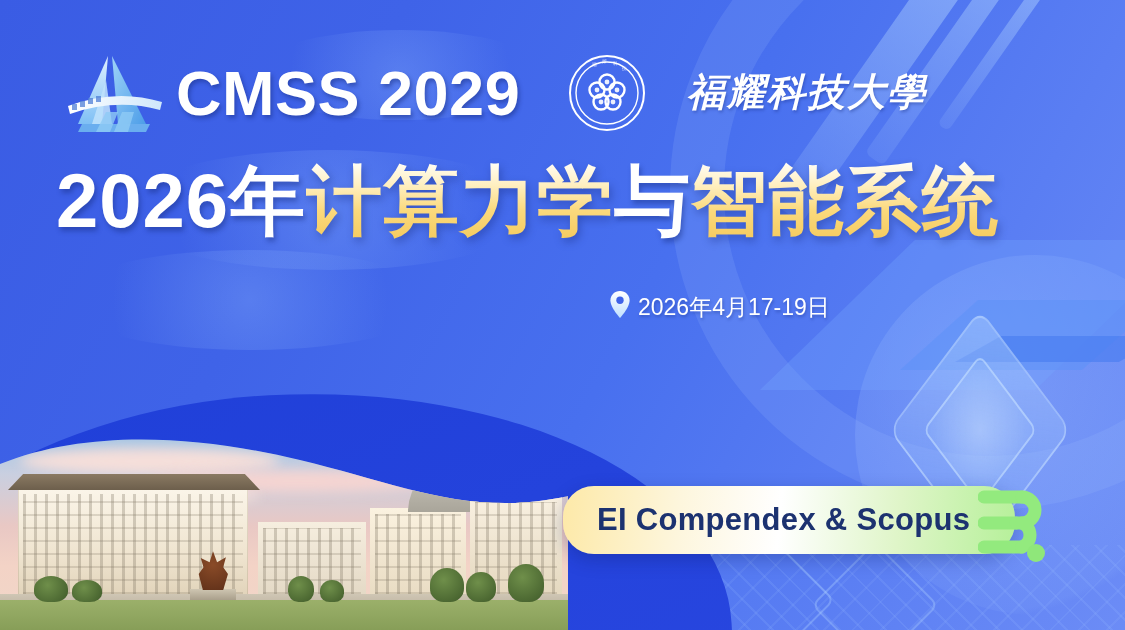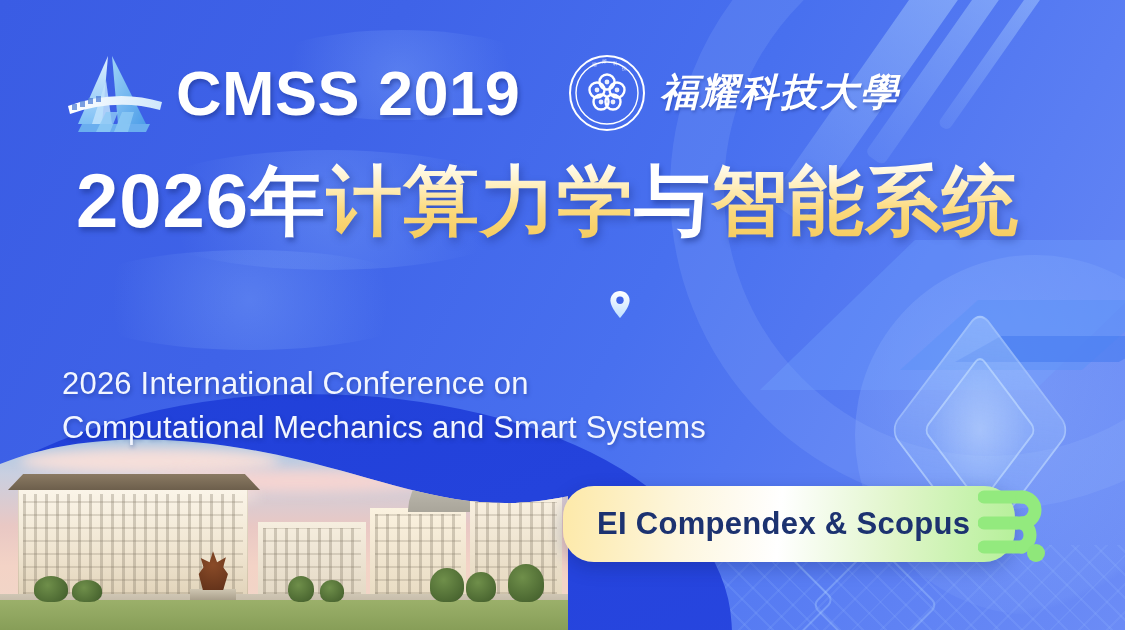--- a/index.html
+++ b/index.html
@@ -151,26 +151,26 @@
     margin-left:4px; line-height:1;
     text-shadow:2px 3px 4px rgba(20,40,120,.45);
   }
 
   .uni-logo{ position:absolute; left:568px; top:54px; display:flex; align-items:center; gap:14px;}
   .uni-seal{ position:relative; width:78px; height:78px; flex:none; }
   .uni-names{ display:flex; flex-direction:column; gap:2px; }
   .uni-cn{ font-size:38px; color:#fff; letter-spacing:2px; line-height:1.05;
            font-family:"Liberation Serif","DejaVu Serif",serif; font-weight:bold;
            font-style:italic;
-           text-shadow:1px 2px 3px rgba(20,40,120,.35); }
+           text-shadow:1px 2px 3px rgba(20,40,120,.35);margin-left:27px; }
   .uni-en{ font-size:10.5px; color:#eaf1ff; letter-spacing:.55px; font-weight:bold; }
 
   
   .title-cn{
-    position:absolute; left:76px; top:163px;
+    position:absolute; left:56px; top:163px;
     font-size:76px; font-weight:bold; line-height:1.0; letter-spacing:1px;
     white-space:nowrap;
   }
   .title-cn2{
     position:absolute; left:62px; top:263px;
     font-size:76px; font-weight:bold; line-height:1.0; letter-spacing:1px;
     white-space:nowrap;
   }
   .w-txt{
     color:#ffffff;
@@ -196,21 +196,21 @@
   .title-en{
     position:absolute; left:62px; top:362px;
     font-size:31px; line-height:1.42; color:#f2f6ff; font-weight:400;
     letter-spacing:.2px;
     text-shadow:1px 2px 4px rgba(18,38,115,.40);
   }
 
   
   .badge{
     position:absolute; left:563px; top:486px;
-    width:452px; height:76px; border-radius:31px;
+    width:452px; height:68px; border-radius:31px;
     background:linear-gradient(95deg,#fde9a8 0%,#fdf6dd 26%,#ffffff 48%,#dff5c8 74%,#b6f09a 100%);
     display:flex; align-items:center;
     box-shadow:0 6px 18px rgba(12,30,100,.28);
   }
   .badge-text{
     margin-left:34px; font-size:31px; font-weight:bold; color:#1c3270; letter-spacing:.3px;
   }
   .badge-mark{
     position:absolute; left:978px; top:487px; width:70px; height:76px;
   }
@@ -312,21 +312,21 @@
         <path d="M60 62 L52 82 L66 82 L72 62 Z" fill="#8fcbf5" opacity=".8"></path>
         <path d="M6 56 Q 54 38 100 52 L98 60 Q 54 48 8 64 Z" fill="url(#brg)"></path>
         <g fill="#4f7fd6" opacity=".75">
           <rect x="10" y="54" width="5" height="6"></rect>
             <rect x="18" y="51" width="5" height="6"></rect>
           <rect x="26" y="48" width="5" height="6"></rect>
             <rect x="34" y="46" width="5" height="6"></rect>
         </g>
       </svg>
     </div>
-    <div class="cmss-title">CMSS 2019</div>
+    <div class="cmss-title">CMSS 2029</div>
   </div>
 
   <div class="uni-logo">
     <div class="uni-seal">
       <svg width="78" height="78" viewBox="0 0 78 78">
         <circle cx="39" cy="39" r="37" fill="none" stroke="#ffffff" stroke-width="2"></circle>
         <circle cx="39" cy="39" r="31" fill="none" stroke="#ffffff" stroke-width="1.4"></circle>
         <g fill="none" stroke="#ffffff" stroke-width="2.4">
           <circle cx="39" cy="28" r="7.5"></circle>
           <circle cx="29" cy="36" r="7.5"></circle>
@@ -365,27 +365,24 @@
         <defs>
           <linearGradient id="pin" x1="0" y1="0" x2="0" y2="1">
             <stop offset="0" stop-color="#ffffff"></stop>
               <stop offset="1" stop-color="#bfe0ff"></stop>
           </linearGradient>
         </defs>
         <path d="M10 0 C4.6 0 0.4 4.2 0.4 9.5 C0.4 16.6 10 27 10 27 C10 27 19.6 16.6 19.6 9.5 C19.6 4.2 15.4 0 10 0 Z" fill="url(#pin)"></path>
         <circle cx="10" cy="9.3" r="3.7" fill="#3f63e8"></circle>
       </svg>
     </span>
+    <span>2026年4月17-19日</span>
     <span class="gap"></span>
   </div>
 
-  <div class="title-en">
-    <div>2026 International Conference on</div>
-    <div>Computational Mechanics and Smart Systems</div>
-  </div>
 
   <div class="badge">
     <div class="badge-text">EI Compendex &amp; Scopus</div>
   </div>
   <div class="badge-mark">
     <svg width="70" height="76" viewBox="0 0 70 76">
       <g fill="none" stroke="#93ea7e" stroke-width="13" stroke-linecap="round">
         <path d="M6 10 H44"></path>
         <path d="M6 36 H38"></path>
         <path d="M6 60 H44"></path>

